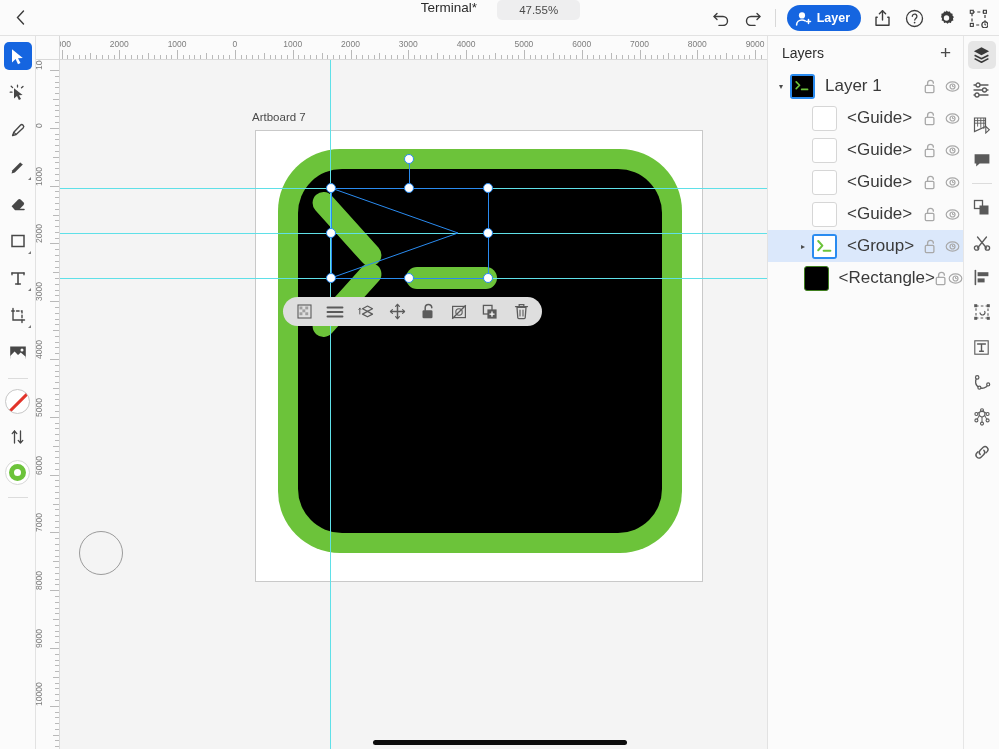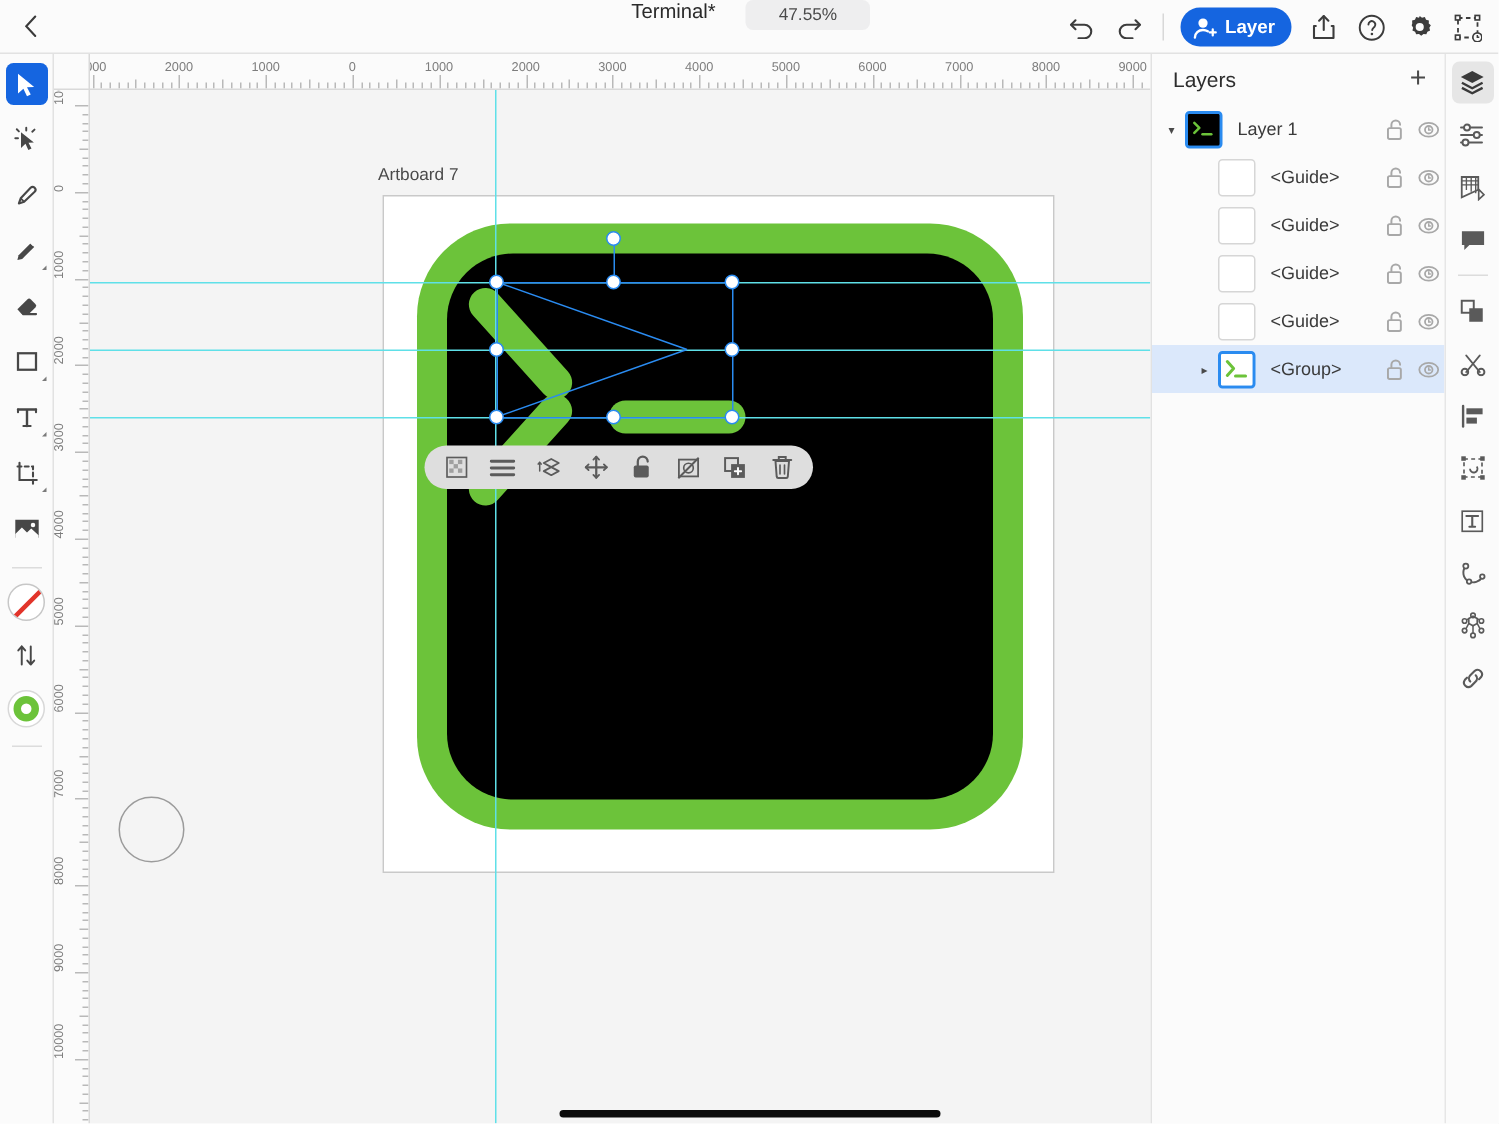--- a/index.html
+++ b/index.html
@@ -196,21 +196,21 @@
   }
   .lthumb {
     width: 25px; height: 25px; border-radius: 3px; margin-left: 2px;
     background: #fff; border: 1px solid #d6d6d6; position: relative;
     overflow: hidden; flex: none;
   }
   .lthumb.sel { border: 2px solid #2a8bf0; }
   .lthumb.dark { background: #000; }
   .lthumb.blank { background: #fff; }
   .lthumb.black { background: #000; border: 1px solid #3f7f1f; }
-  .lname { flex: 1; font-size: 12px; color: #3a3a3a; margin-left: 10px; }
+  .lname { flex: 1; font-size: 17px; color: #3a3a3a; margin-left: 10px; }
   .lock, .eye {
     width: 22px; display: flex; align-items: center; justify-content: center;
     color: #a8a8a8;
   }
   .indent { margin-left: 22px; }
 
   
   #rail {
     position: absolute; left: 963px; top: 36px; width: 36px; height: 713px;
     background: #fbfbfb; border-left: 1px solid #e6e6e6;
@@ -863,20 +863,38 @@
             </svg>
           </div>
           <div class="eye">
             <svg width="15" height="13" viewBox="0 0 15 13">
               <ellipse cx="7.5" cy="6.5" rx="6.3" ry="4.6" stroke="#a8a8a8" stroke-width="1.2" fill="none"></ellipse>
               <circle cx="7.5" cy="6.5" r="2.5" stroke="#a8a8a8" stroke-width="1.2" fill="none"></circle>
               <path d="M7.5 4.8v1.8h1.4" stroke="#a8a8a8" stroke-width="1" fill="none"></path>
             </svg>
           </div>
         </div>
+        <div class="lrow">
+          <div class="disc indent"></div>
+          <div class="lthumb black"></div>
+          <div class="lname">&lt;Rectangle&gt;</div>
+          <div class="lock">
+            <svg width="13" height="15" viewBox="0 0 13 15">
+              <rect x="1.3" y="6.4" width="8.6" height="7.2" rx="1.1" stroke="#a8a8a8" stroke-width="1.3" fill="none"></rect>
+              <path d="M3.6 6.4V4.2a2.9 2.9 0 015.8 0" stroke="#a8a8a8" stroke-width="1.3" fill="none" stroke-linecap="round"></path>
+            </svg>
+          </div>
+          <div class="eye">
+            <svg width="15" height="13" viewBox="0 0 15 13">
+              <ellipse cx="7.5" cy="6.5" rx="6.3" ry="4.6" stroke="#a8a8a8" stroke-width="1.2" fill="none"></ellipse>
+              <circle cx="7.5" cy="6.5" r="2.5" stroke="#a8a8a8" stroke-width="1.2" fill="none"></circle>
+              <path d="M7.5 4.8v1.8h1.4" stroke="#a8a8a8" stroke-width="1" fill="none"></path>
+            </svg>
+          </div>
+        </div>
       </div>
   </div>
 
   <div id="rail">
     <div class="rail-btn active">
       <svg width="19" height="18" viewBox="0 0 19 18">
           <path d="M9.5 1.3l7.6 4-7.6 4-7.6-4z" fill="#3a3a3a"></path>
           <path d="M2.6 9.2l6.9 3.6 6.9-3.6" stroke="#3a3a3a" stroke-width="1.6" fill="none" stroke-linejoin="round"></path>
           <path d="M2.6 12.6l6.9 3.6 6.9-3.6" stroke="#3a3a3a" stroke-width="1.6" fill="none" stroke-linejoin="round"></path>
         </svg>

